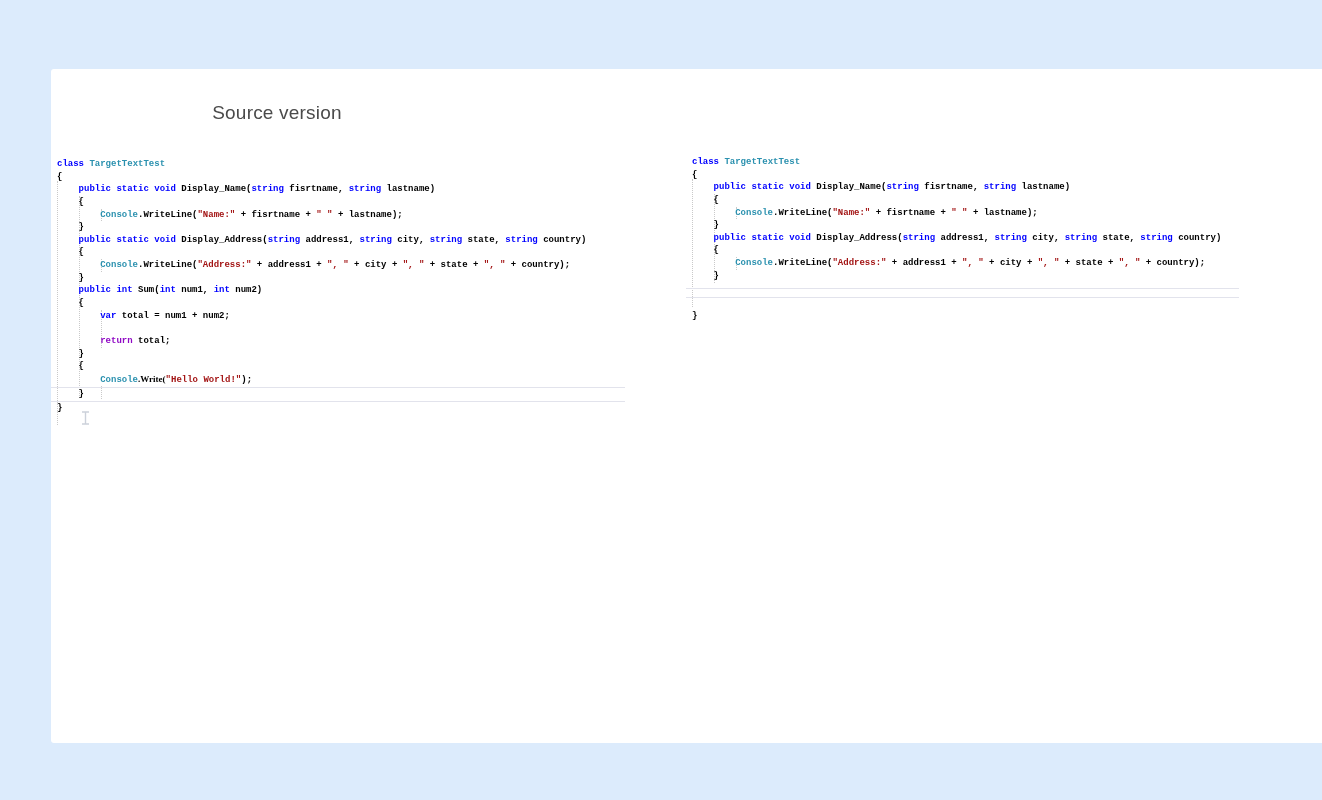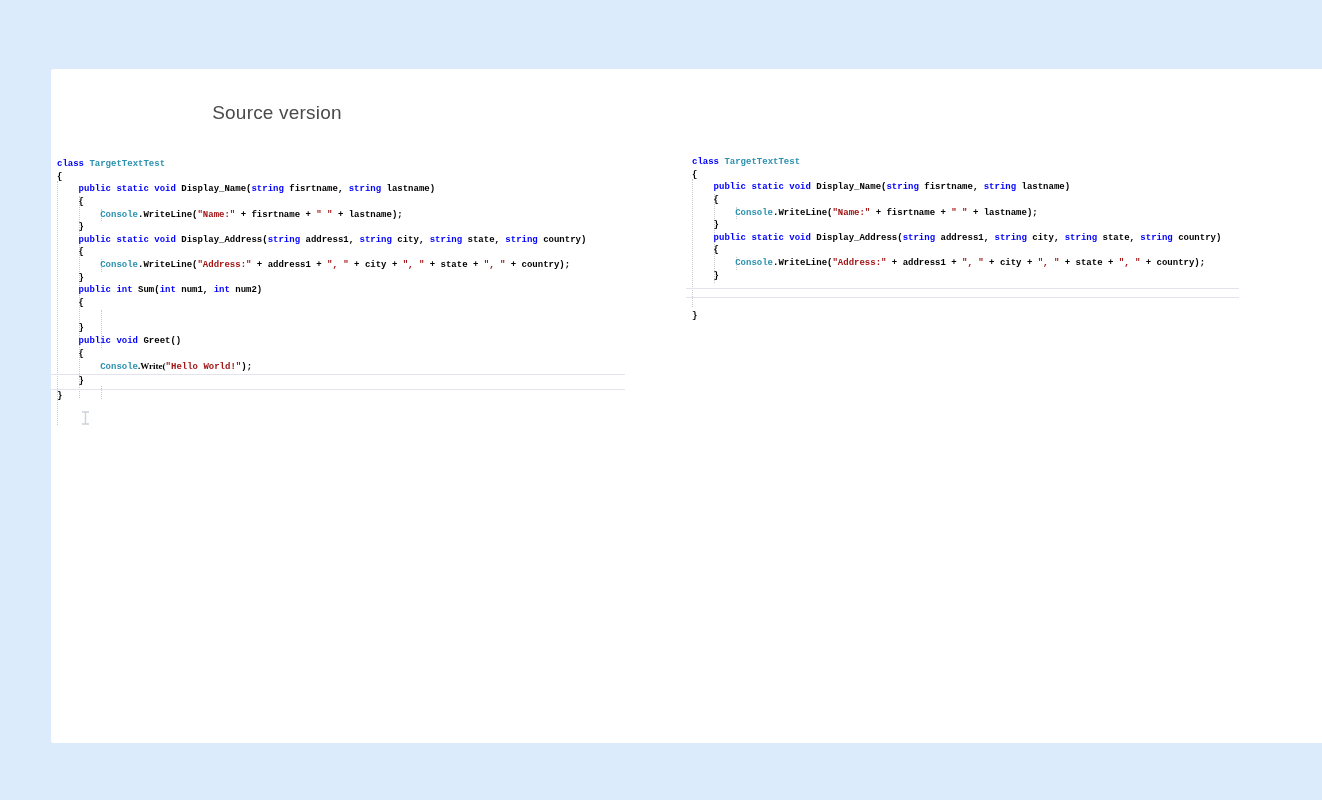--- a/index.html
+++ b/index.html
@@ -69,23 +69,24 @@
       <div class="line"><span style="color: rgb(0, 0, 0);">    </span><span style="color: rgb(0, 0, 255);">public</span><span style="color: rgb(0, 0, 0);"> </span><span style="color: rgb(0, 0, 255);">static</span><span style="color: rgb(0, 0, 0);"> </span><span style="color: rgb(0, 0, 255);">void</span><span style="color: rgb(0, 0, 0);"> Display_Name(</span><span style="color: rgb(0, 0, 255);">string</span><span style="color: rgb(0, 0, 0);"> fisrtname, </span><span style="color: rgb(0, 0, 255);">string</span><span style="color: rgb(0, 0, 0);"> lastname)</span></div>
       <div class="line"><span style="color: rgb(0, 0, 0);">    {</span></div>
       <div class="line"><span style="color: rgb(0, 0, 0);">        </span><span style="color: rgb(43, 145, 175);">Console</span><span style="color: rgb(0, 0, 0);">.WriteLine(</span><span style="color: rgb(163, 21, 21);">"Name:"</span><span style="color: rgb(0, 0, 0);"> + fisrtname + </span><span style="color: rgb(163, 21, 21);">" "</span><span style="color: rgb(0, 0, 0);"> + lastname);</span></div>
       <div class="line"><span style="color: rgb(0, 0, 0);">    }</span></div>
       <div class="line"><span style="color: rgb(0, 0, 0);">    </span><span style="color: rgb(0, 0, 255);">public</span><span style="color: rgb(0, 0, 0);"> </span><span style="color: rgb(0, 0, 255);">static</span><span style="color: rgb(0, 0, 0);"> </span><span style="color: rgb(0, 0, 255);">void</span><span style="color: rgb(0, 0, 0);"> Display_Address(</span><span style="color: rgb(0, 0, 255);">string</span><span style="color: rgb(0, 0, 0);"> address1, </span><span style="color: rgb(0, 0, 255);">string</span><span style="color: rgb(0, 0, 0);"> city, </span><span style="color: rgb(0, 0, 255);">string</span><span style="color: rgb(0, 0, 0);"> state, </span><span style="color: rgb(0, 0, 255);">string</span><span style="color: rgb(0, 0, 0);"> country)</span></div>
       <div class="line"><span style="color: rgb(0, 0, 0);">    {</span></div>
       <div class="line"><span style="color: rgb(0, 0, 0);">        </span><span style="color: rgb(43, 145, 175);">Console</span><span style="color: rgb(0, 0, 0);">.WriteLine(</span><span style="color: rgb(163, 21, 21);">"Address:"</span><span style="color: rgb(0, 0, 0);"> + address1 + </span><span style="color: rgb(163, 21, 21);">", "</span><span style="color: rgb(0, 0, 0);"> + city + </span><span style="color: rgb(163, 21, 21);">", "</span><span style="color: rgb(0, 0, 0);"> + state + </span><span style="color: rgb(163, 21, 21);">", "</span><span style="color: rgb(0, 0, 0);"> + country);</span></div>
       <div class="line"><span style="color: rgb(0, 0, 0);">    }</span></div>
       <div class="line"><span style="color: rgb(0, 0, 0);">    </span><span style="color: rgb(0, 0, 255);">public</span><span style="color: rgb(0, 0, 0);"> </span><span style="color: rgb(0, 0, 255);">int</span><span style="color: rgb(0, 0, 0);"> Sum(</span><span style="color: rgb(0, 0, 255);">int</span><span style="color: rgb(0, 0, 0);"> num1, </span><span style="color: rgb(0, 0, 255);">int</span><span style="color: rgb(0, 0, 0);"> num2)</span></div>
       <div class="line"><span style="color: rgb(0, 0, 0);">    {</span></div>
+      <div class="line"><span style="color: rgb(0, 0, 0);">        </span><span style="color: rgb(0, 0, 255);">var</span><span style="color: rgb(0, 0, 0);"> total = num1 + num2;</span></div>
       <div class="line"></div>
+      <div class="line"><span style="color: rgb(0, 0, 0);">        </span><span style="color: rgb(143, 8, 196);">return</span><span style="color: rgb(0, 0, 0);"> total;</span></div>
       <div class="line"><span style="color: rgb(0, 0, 0);">    }</span></div>
-      <div class="line"><span style="color: rgb(0, 0, 0);">    </span><span style="color: rgb(0, 0, 255);">public</span><span style="color: rgb(0, 0, 0);"> </span><span style="color: rgb(0, 0, 255);">void</span><span style="color: rgb(0, 0, 0);"> Greet()</span></div>
       <div class="line"><span style="color: rgb(0, 0, 0);">    {</span></div>
       <div class="line"><span style="color: rgb(0, 0, 0);">        </span><span style="color: rgb(43, 145, 175);">Console</span><span style="color: rgb(0, 0, 0); font-family: Liberation Serif, serif;">.Write(</span><span style="color: rgb(163, 21, 21);">"Hello World!"</span><span style="color: rgb(0, 0, 0);">);</span></div>
       <div class="rule" style="background: rgb(226, 227, 236);"></div>
       <div class="line"><span style="color: rgb(0, 0, 0);">    }</span></div>
       <div class="rule" style="background: rgb(226, 227, 236);"></div>
       <div class="line"><span style="color: rgb(0, 0, 0);">}</span></div>
     </div>
   <div class="ibeam">
     <svg width="9" height="14" viewBox="0 0 9 14">
       <path d="M1 1 H8 M4.5 1 V13 M1 13 H8" stroke="#ccd1da" stroke-width="1.4" fill="none"></path>

